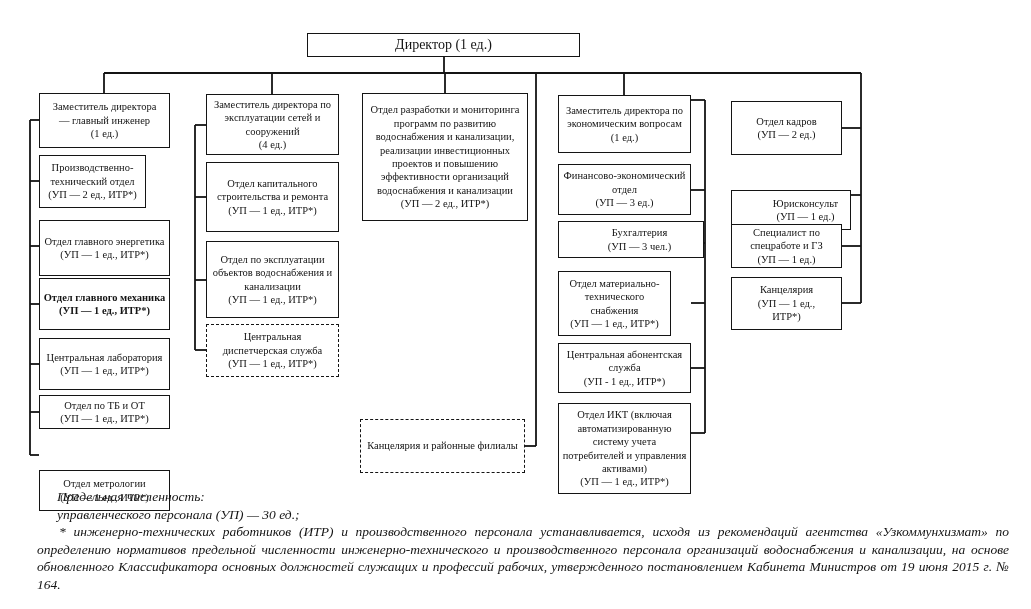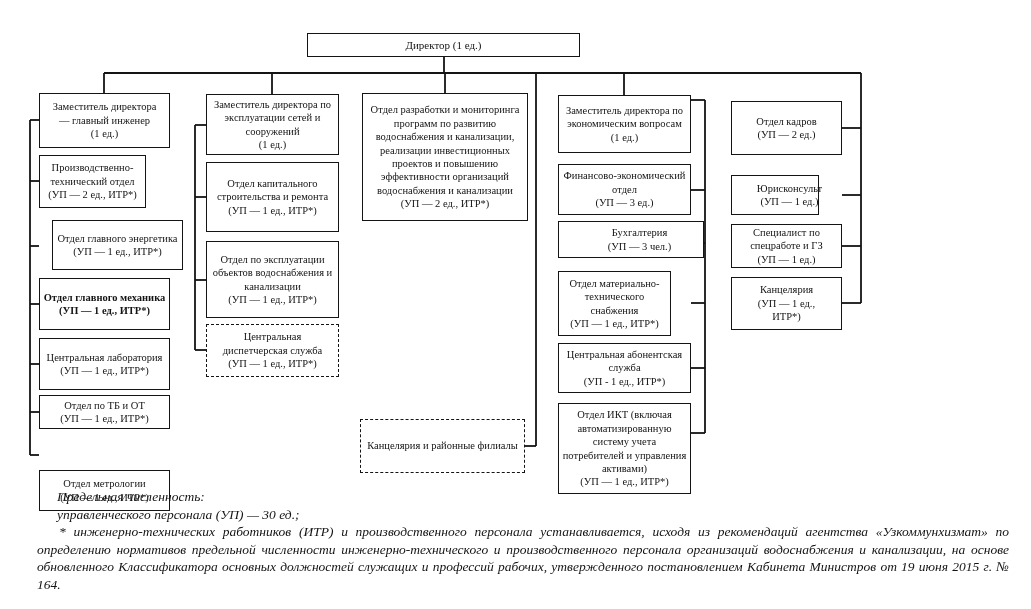--- a/index.html
+++ b/index.html
@@ -17,21 +17,21 @@
     box-sizing:border-box;
     border:1.5px solid #141414;
     background:#ffffff;
     display:flex;align-items:center;justify-content:center;
     text-align:center;
     white-space:pre-line;
     font-size:10.5px;line-height:1.28;
     padding:1px 3px;
   }
   .node.dashed{border-style:dashed;}
-  .node.director{font-size:11px;}
+  .node.director{font-size:14px;}
   .footer{
     position:absolute;left:37px;top:488px;width:972px;
     font-style:italic;font-size:13.5px;line-height:1.3;
   }
   .fline{padding-left:20px;}
   .fpara{
     margin:0;text-align:justify;text-indent:22px;
   }
 </style>
 </head>
@@ -84,33 +84,33 @@
     </g>
   </svg>
 
   <div class="node director" style="left:307px;top:33px;width:273px;height:24px;">Директор (1 ед.)</div>
 
   <div class="node" style="left:39px;top:93px;width:131px;height:55px;">Заместитель директора
 — главный инженер
 (1 ед.)</div>
   <div class="node" style="left:39px;top:155px;width:107px;height:53px;">Производственно-технический отдел
 (УП — 2 ед., ИТР*)</div>
-  <div class="node" style="left:52px;top:220px;width:131px;height:50px;">Отдел главного энергетика
+  <div class="node" style="left:39px;top:220px;width:131px;height:56px;">Отдел главного энергетика
 (УП — 1 ед., ИТР*)</div>
   <div class="node" style="left:39px;top:278px;width:131px;height:52px;font-weight:bold;">Отдел главного механика
 (УП — 1 ед., ИТР*)</div>
   <div class="node" style="left:39px;top:338px;width:131px;height:52px;">Центральная лаборатория
 (УП — 1 ед., ИТР*)</div>
   <div class="node" style="left:39px;top:395px;width:131px;height:34px;">Отдел по ТБ и ОТ
 (УП — 1 ед., ИТР*)</div>
   <div class="node" style="left:39px;top:450px;width:131px;height:41px;margin-top:20px;">Отдел метрологии
 (УП — 1 ед., ИТР*)</div>
 
   <div class="node" style="left:206px;top:94px;width:133px;height:61px;">Заместитель директора по эксплуатации сетей и сооружений
-(1 ед.)</div>
+(4 ед.)</div>
   <div class="node" style="left:206px;top:162px;width:133px;height:70px;">Отдел капитального строительства и ремонта
 (УП — 1 ед., ИТР*)</div>
   <div class="node" style="left:206px;top:241px;width:133px;height:77px;">Отдел по эксплуатации объектов водоснабжения и канализации
 (УП — 1 ед., ИТР*)</div>
   <div class="node dashed" style="left:206px;top:324px;width:133px;height:53px;">Центральная диспетчерская служба
 (УП — 1 ед., ИТР*)</div>
 
   <div class="node" style="left:362px;top:93px;width:166px;height:128px;">Отдел разработки и мониторинга программ по развитию водоснабжения и канализации, реализации инвестиционных проектов и повышению эффективности организаций водоснабжения и канализации
 (УП — 2 ед., ИТР*)</div>
   <div class="node dashed" style="left:360px;top:419px;width:165px;height:54px;">Канцелярия и районные филиалы</div>
@@ -123,21 +123,21 @@
 (УП — 3 чел.)</div>
   <div class="node" style="left:558px;top:271px;width:113px;height:65px;">Отдел материально-технического снабжения
 (УП — 1 ед., ИТР*)</div>
   <div class="node" style="left:558px;top:343px;width:133px;height:50px;">Центральная абонентская служба
 (УП - 1 ед., ИТР*)</div>
   <div class="node" style="left:558px;top:403px;width:133px;height:91px;">Отдел ИКТ (включая автоматизированную систему учета потребителей и управления активами)
 (УП — 1 ед., ИТР*)</div>
 
   <div class="node" style="left:731px;top:101px;width:111px;height:54px;">Отдел кадров
 (УП — 2 ед.)</div>
-  <div class="node" style="left:731px;top:175px;width:88px;height:40px;padding-left:32px;">Юрисконсульт
+  <div class="node" style="left:731px;top:190px;width:120px;height:40px;padding-left:32px;">Юрисконсульт
 (УП — 1 ед.)</div>
   <div class="node" style="left:731px;top:224px;width:111px;height:44px;">Специалист по спецработе и ГЗ
 (УП — 1 ед.)</div>
   <div class="node" style="left:731px;top:277px;width:111px;height:53px;">Канцелярия
 (УП — 1 ед.,
 ИТР*)</div>
 
   <div class="footer">
     <div class="fline">Предельная численность:</div>
     <div class="fline">управленческого персонала (УП) — 30 ед.;</div>

